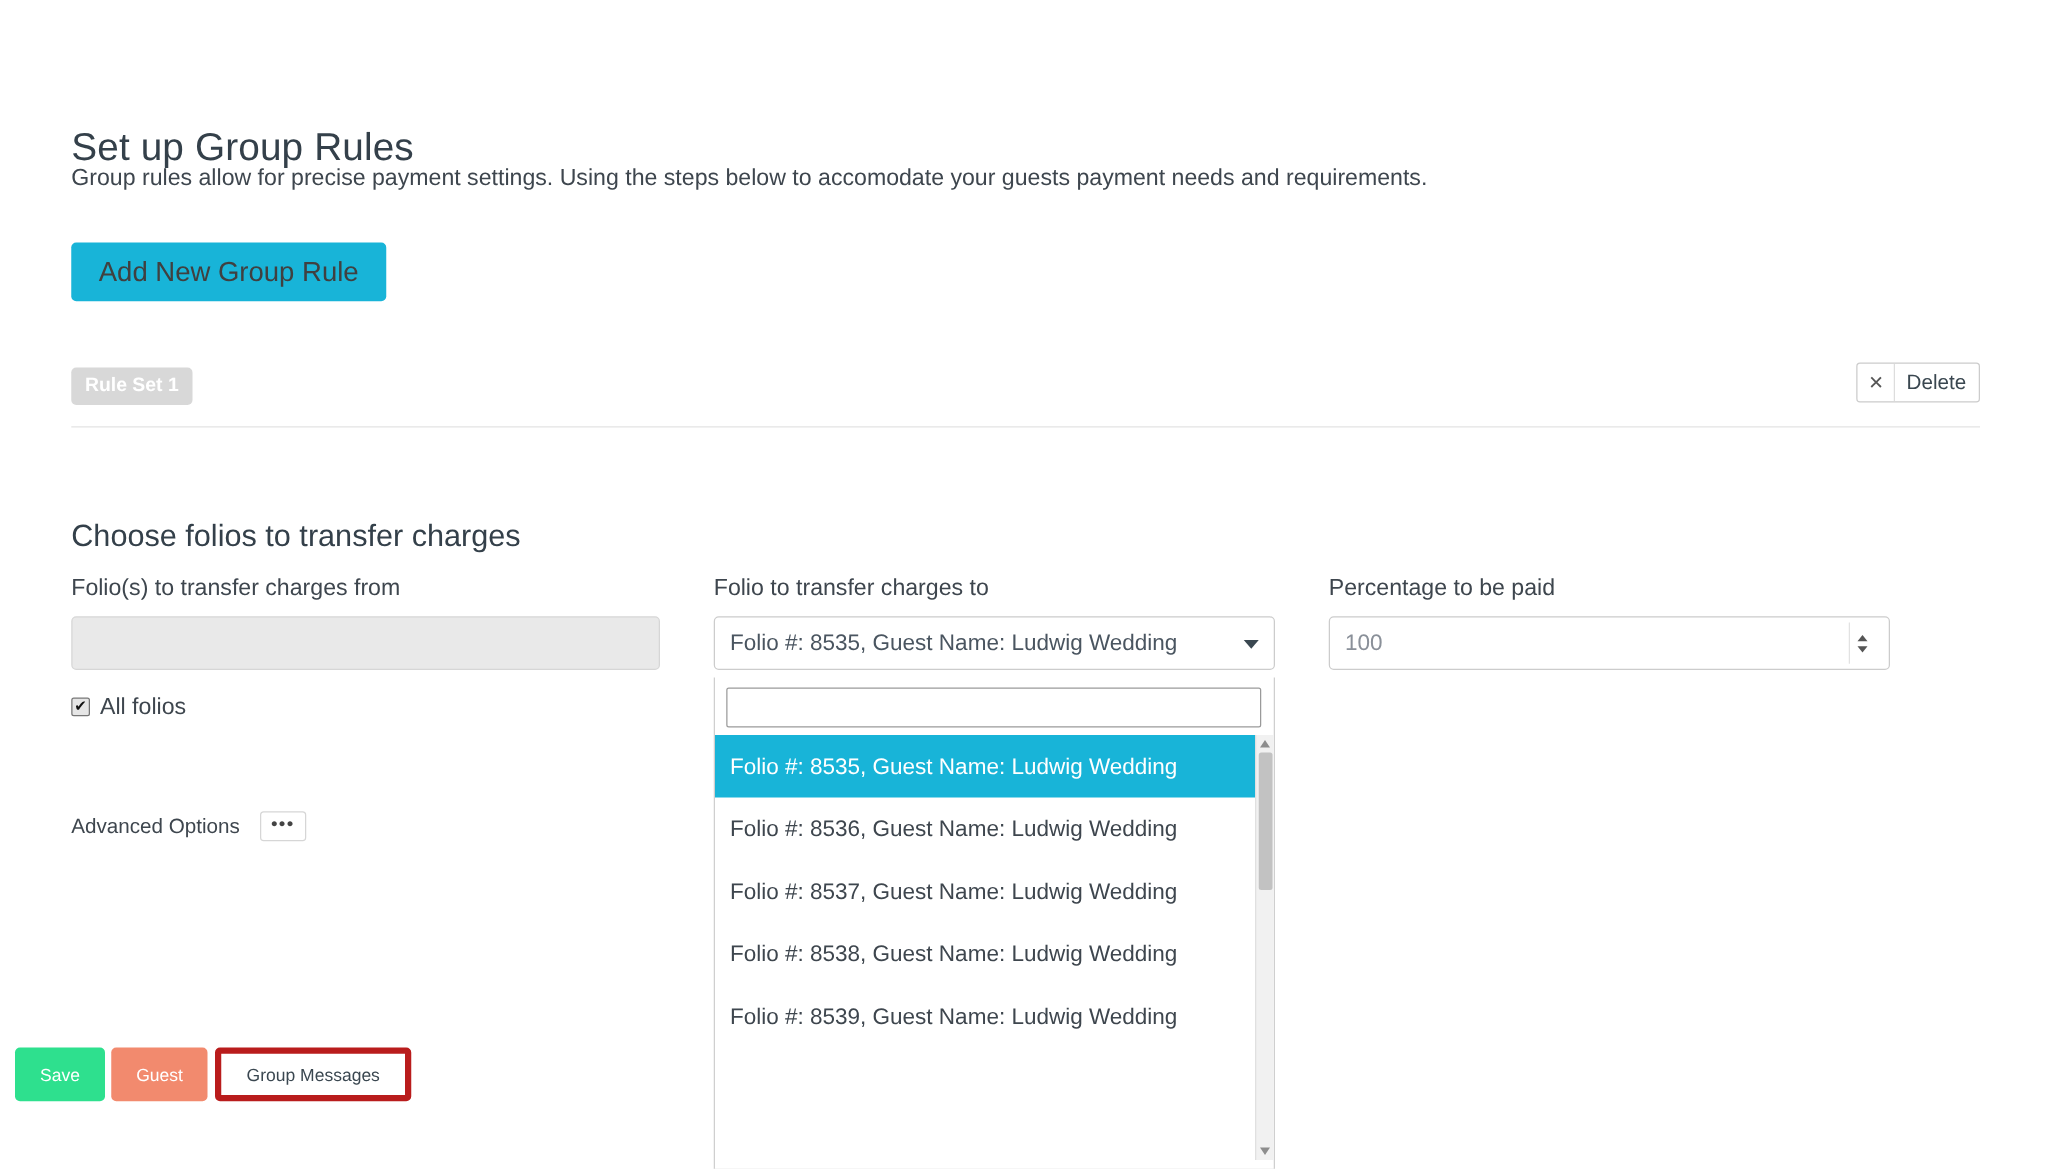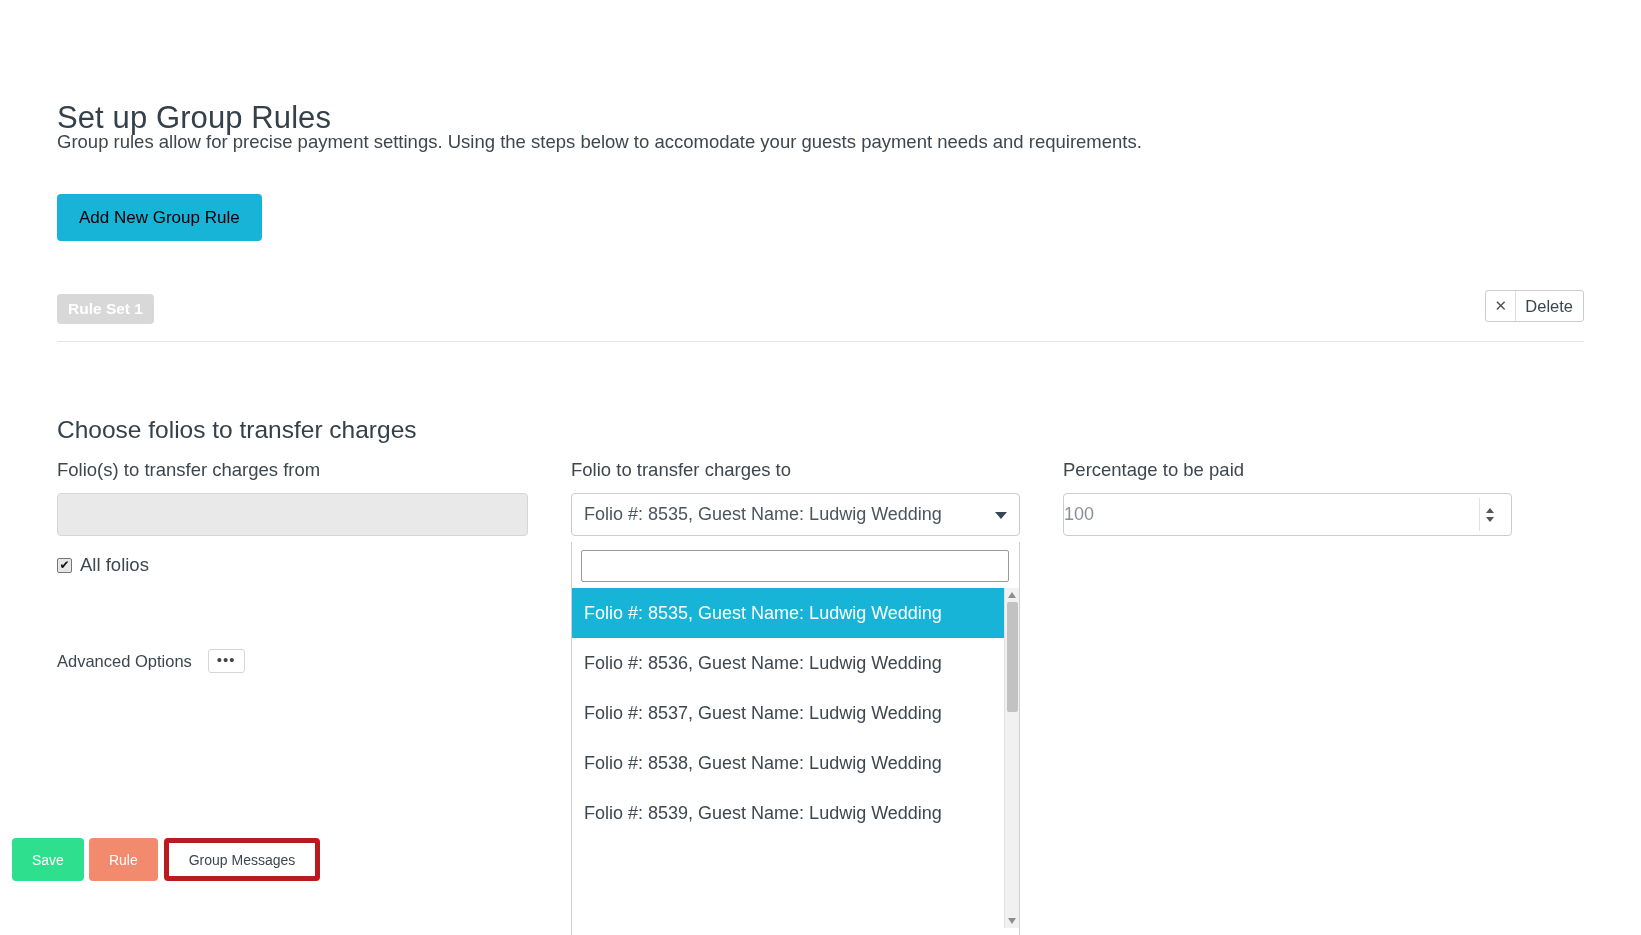--- a/index.html
+++ b/index.html
@@ -19,24 +19,24 @@
     font-size: 31px; font-weight: 400; color: #34404a;
     letter-spacing: .1px;
   }
   .subtitle {
     position: absolute; left: 57px; top: 131px;
     font-size: 18.5px; font-weight: 400; color: #3e464e;
   }
   .add-rule-btn {
     position: absolute; left: 57px; top: 194px;
     height: 47px; padding: 0 22px;
-    background: #18b4d8; color: #000000;
+    background: #18b4d8; color: #404040;
     border: none; border-radius: 4px;
     font-family: "Liberation Sans", sans-serif;
-    font-size: 17px; cursor: pointer;
+    font-size: 22px; cursor: pointer;
     display: flex; align-items: center;
   }
 
   
   .ruleset-badge {
     position: absolute; left: 57px; top: 294px;
     background: #d8d8d8; color: #ffffff;
     font-size: 15.5px; font-weight: bold;
     padding: 6px 11px; border-radius: 4px;
   }
@@ -72,21 +72,21 @@
   }
   .lbl-from { left: 57px; top: 459px; }
   .lbl-to   { left: 571px; top: 459px; }
   .lbl-pct  { left: 1063px; top: 459px; }
 
   .input-base {
     position: absolute;
     height: 43px; border: 1px solid #ccc; border-radius: 4px;
     background: #ffffff; font-family: "Liberation Sans", sans-serif;
     font-size: 18px; color: #4a5560;
-    padding: 0 0;
+    padding: 0 12px;
   }
   .input-from {
     left: 57px; top: 493px; width: 471px;
     background: #e9e9e9; border: 1px solid #d6d6d6;
   }
   .input-pct {
     left: 1063px; top: 493px; width: 449px;
     color: #8a9099; padding-right: 34px;
   }
   .spinner {
@@ -267,17 +267,17 @@
 
   <div class="field-label lbl-pct">Percentage to be paid</div>
   <input class="input-base input-pct" type="text" value="100" style="">
   <div class="spinner">
     <span class="arw up"></span>
     <span class="arw down"></span>
   </div>
 
   <div class="footer">
     <button class="btn btn-save">Save</button>
-    <button class="btn btn-close">Rule</button>
+    <button class="btn btn-close">Guest</button>
     <button class="btn btn-group">Group Messages</button>
   </div>
 
 </div>
 
 </body></html>

